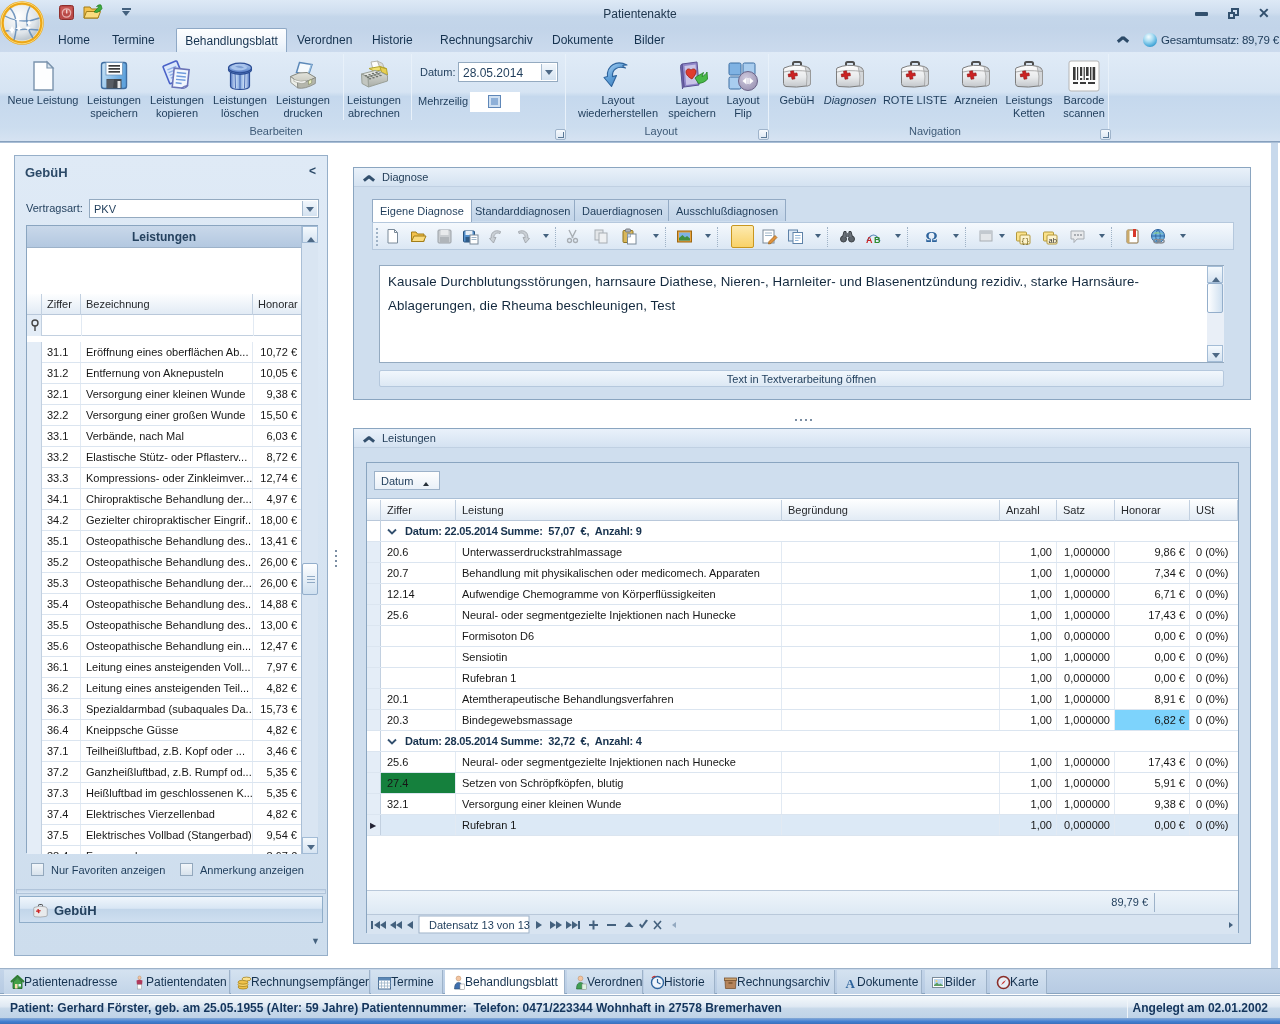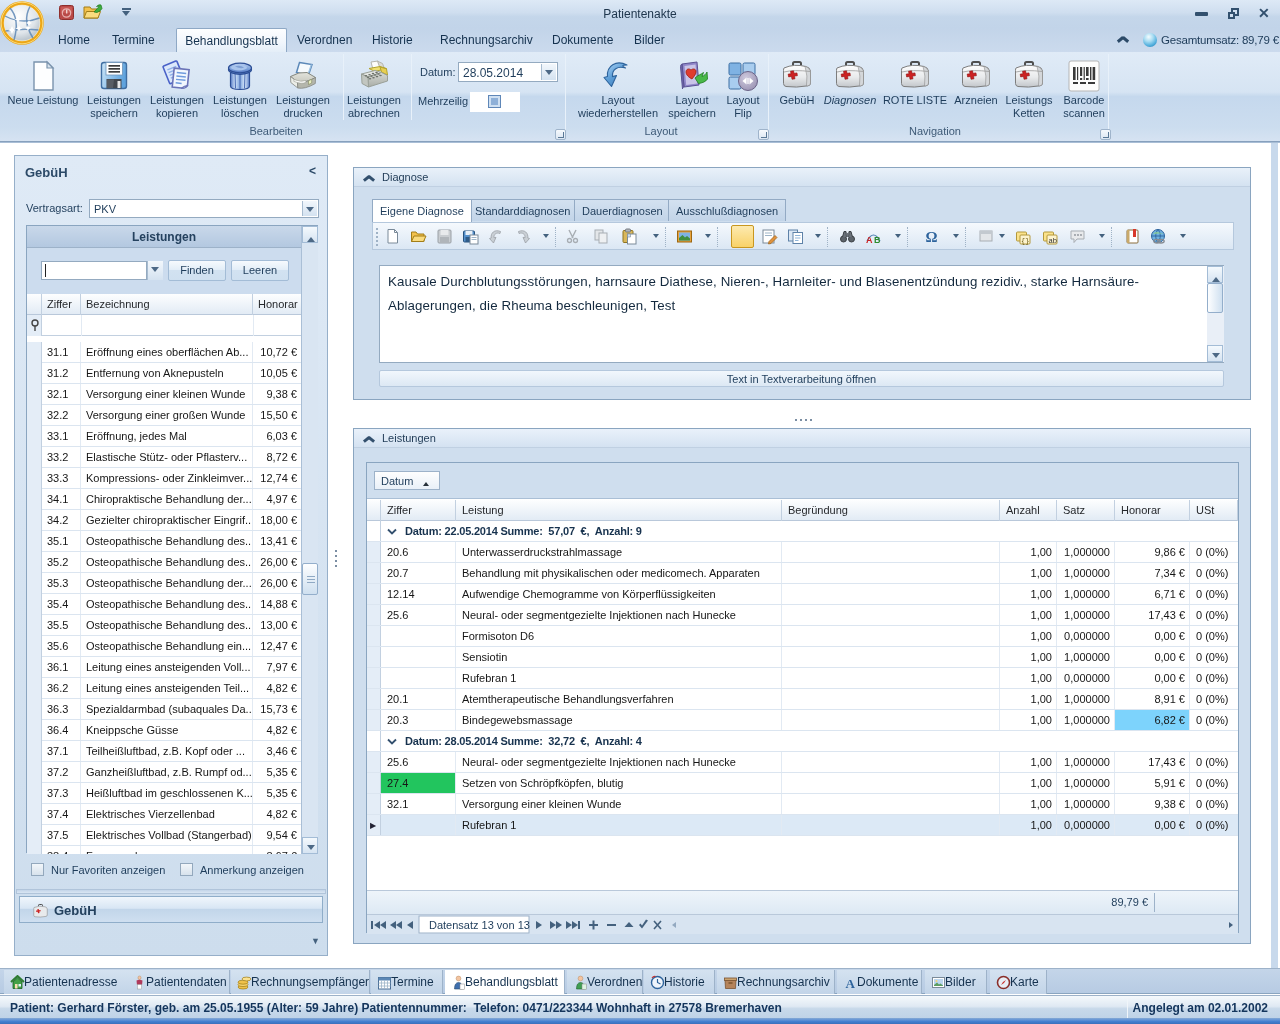--- a/index.html
+++ b/index.html
@@ -481,28 +481,20 @@
 <div class="abs" id="lpanel">
   <div class="abs" id="lp-title">GebüH</div>
   <div class="abs" id="lp-collapse">&lt;</div>
   <div class="abs" id="lp-vertragsart">Vertragsart:</div>
   <div class="abs" id="lp-combo">
       <span class="txt">PKV</span>
       <span class="dropbtn"></span>
     </div>
   <div class="abs" id="lp-grid">
     <div class="abs" id="lp-gridhead">Leistungen</div>
-    <div class="abs" id="lp-search">
-      <span class="abs" id="lp-input">
-          <span class="caret"></span>
-        </span>
-      <span class="abs dropbtn" style="left:120px; top:13px; right:auto; bottom:auto; width:16px; height:19px;"></span>
-      <span class="abs btn" style="left:141px; top:12px; width:58px; line-height:19px;">Finden</span>
-      <span class="abs btn" style="left:204px; top:12px; width:58px; line-height:19px;">Leeren</span>
-    </div>
     <div class="abs" id="lp-colhead">
       <span class="lp-ch" style="left:0; width:15px; padding-left:0;"></span>
       <span class="lp-ch" style="left:15px; width:39px;">Ziffer</span>
       <span class="lp-ch" style="left:54px; width:172px;">Bezeichnung</span>
       <span class="lp-ch" style="left:226px; width:48px; border-right:none;">Honorar</span>
     </div>
     <div class="abs" id="lp-filter">
       <span class="abs" style="left:0; top:0; width:15px; height:21px; background:#e4edf7; border-right:1px solid #c2d0e0;"></span>
       <svg class="abs" style="left:3px; top:4px;" width="10" height="13" viewBox="0 0 10 13">
           <circle cx="5" cy="4" r="3" fill="none" stroke="#444" stroke-width="1.4"></circle>
@@ -532,21 +524,21 @@
         </div>
         <div class="lrow" style="top:63px;">
           <span class="ind"></span>
           <span class="c1">32.2</span>
           <span class="c2">Versorgung einer großen Wunde</span>
           <span class="c3">15,50 €</span>
         </div>
         <div class="lrow" style="top:84px;">
           <span class="ind"></span>
           <span class="c1">33.1</span>
-          <span class="c2">Eröffnung, jedes Mal</span>
+          <span class="c2">Verbände, nach Mal</span>
           <span class="c3">6,03 €</span>
         </div>
         <div class="lrow" style="top:105px;">
           <span class="ind"></span>
           <span class="c1">33.2</span>
           <span class="c2">Elastische Stütz- oder Pflasterv...</span>
           <span class="c3">8,72 €</span>
         </div>
         <div class="lrow" style="top:126px;">
           <span class="ind"></span>
@@ -996,21 +988,21 @@
       <span class="dcell" style="left:89px; width:326px; background:#fff;">Neural- oder segmentgezielte Injektionen nach Hunecke</span>
       <span class="dcell" style="left:415px; width:218px; background:#fff;"></span>
       <span class="dcell r" style="left:633px; width:57px; background:#fff;">1,00</span>
       <span class="dcell r" style="left:690px; width:58px; background:#fff;">1,000000</span>
       <span class="dcell r" style="left:748px; width:75px; background:#fff;">17,43 €</span>
       <span class="dcell" style="left:823px; width:48px; border-right:none; background:#fff;">0 (0%)</span>
       <span class="rule"></span>
         </div>
         <div class="drow" style="top:252px; background:#fff;">
       <span class="ind"></span>
-      <span class="dcell" style="left:14px; width:75px; background:#22c55e;">27.4</span>
+      <span class="dcell" style="left:14px; width:75px; background:#15803d;">27.4</span>
       <span class="dcell" style="left:89px; width:326px; background:#fff;">Setzen von Schröpfköpfen, blutig</span>
       <span class="dcell" style="left:415px; width:218px; background:#fff;"></span>
       <span class="dcell r" style="left:633px; width:57px; background:#fff;">1,00</span>
       <span class="dcell r" style="left:690px; width:58px; background:#fff;">1,000000</span>
       <span class="dcell r" style="left:748px; width:75px; background:#fff;">5,91 €</span>
       <span class="dcell" style="left:823px; width:48px; border-right:none; background:#fff;">0 (0%)</span>
       <span class="rule"></span>
         </div>
         <div class="drow" style="top:273px; background:#fff;">
       <span class="ind"></span>

